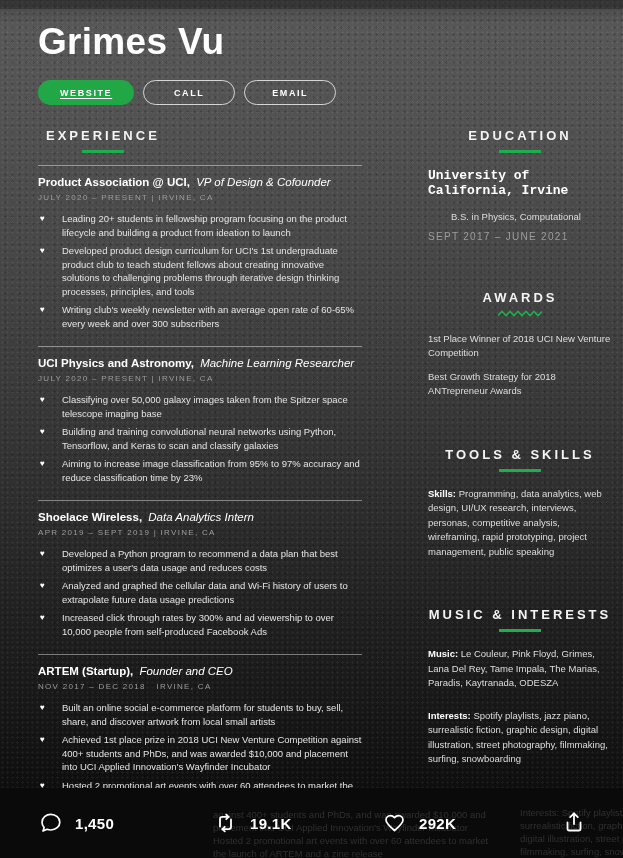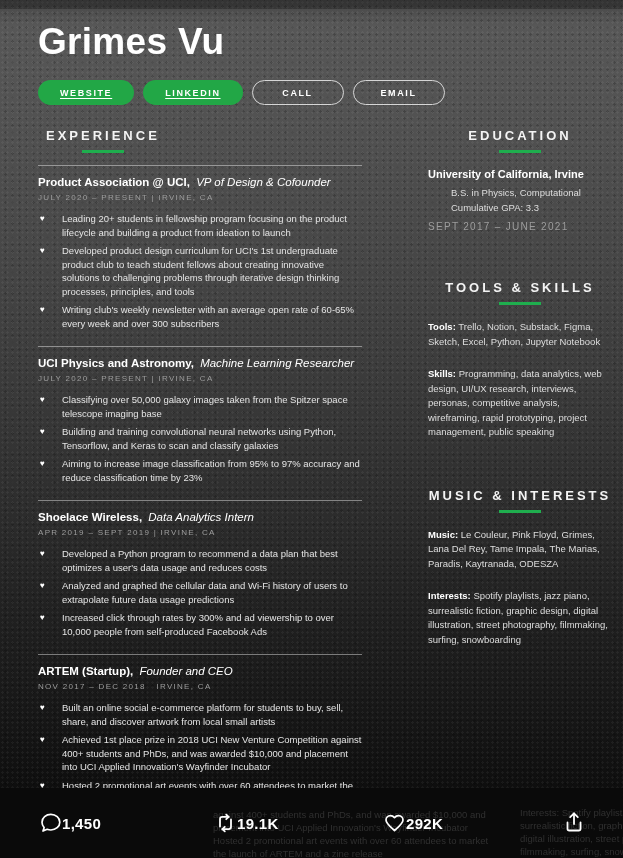--- a/index.html
+++ b/index.html
@@ -48,58 +48,57 @@
   .job-date{margin-top:5px;font-size:8px;letter-spacing:1.3px;color:#9d9d9d;}
   .bullets{list-style:none;margin:10px 0 0;padding:0;}
   .bullet{display:flex;gap:12px;margin-bottom:5px;font-size:9.5px;line-height:13.5px;color:#e4e4e4;}
   .b-icon{flex:none;width:10px;margin-left:2px;font-size:8px;line-height:13.5px;color:#ffffff;}
   .b-text{flex:1;}
 
   
   .rsec{text-align:center;}
   .rsec + .rsec{margin-top:46px;}
   .rsec-body{text-align:left;margin-top:15px;}
-  .edu-school{margin:0 0 6px;font-size:11px;font-weight:bold;color:#ffffff;}
+  .edu-school{margin:0 0 12px;font-size:13px;font-weight:bold;color:#ffffff;font-family:Liberation Mono, monospace;}
   .edu-line{font-size:9.5px;line-height:14.5px;color:#dedede;padding-left:23px;}
   .edu-date{margin-top:6px;font-size:10px;letter-spacing:1.3px;color:#9d9d9d;}
   .award-item{font-size:9.5px;line-height:14.5px;color:#dedede;margin-bottom:9px;}
   .rp{font-size:9.5px;line-height:14.5px;color:#dedede;margin:0 0 18px;}
   .rp:last-child{margin-bottom:0;}
   .lead{font-weight:bold;color:#ffffff;}
   .m-awards{margin-top:46px;}
   .m-tools{margin-top:47px;}
   .m-music{margin-top:56px;}
 
   
   .bottom-bar{position:absolute;left:0;right:0;bottom:0;height:70px;background:#0a0a0a;z-index:3;overflow:hidden;}
   .ghost{position:absolute;font-size:9.5px;line-height:13px;color:#303030;white-space:nowrap;}
   .ghost-left{left:213px;top:20px;}
   .ghost-right{left:520px;top:18px;}
   .actions{position:absolute;inset:0;}
-  .action{position:absolute;top:24px;display:flex;align-items:center;color:#ffffff;cursor:pointer;}
+  .action{position:absolute;top:24px;display:flex;align-items:center;gap:13px;color:#ffffff;cursor:pointer;}
   .action svg{display:block;}
   .a-count{font-size:15px;font-weight:bold;letter-spacing:0.3px;}
   .a-reply{left:40px;}
   .a-retweet{left:214px;}
   .a-like{left:383px;}
   .a-share{left:563px;top:22px;}
 </style>
 </head>
 <body>
 
 <div class="page">
   <div class="top-strip"></div>
 
   <div class="content">
 
     <header class="header">
       <h1 class="name">Grimes Vu</h1>
       <div class="btn-row">
         <span class="btn filled">WEBSITE</span>
-        <span class="btn filled">LINKEDIN</span>
         <span class="btn outline">CALL</span>
         <span class="btn outline">EMAIL</span>
       </div>
     </header>
 
     <div class="columns">
 
       <div class="col-left">
         <div class="sec-head">
           <h2>EXPERIENCE</h2>
@@ -202,33 +201,43 @@
       <div class="col-right">
 
         <section class="rsec">
           <div class="sec-head">
             <h2>EDUCATION</h2>
             <div class="sec-underline"></div>
           </div>
           <div class="rsec-body">
             <h3 class="edu-school">University of California, Irvine</h3>
             <div class="edu-line">B.S. in Physics, Computational</div>
-            <div class="edu-line">Cumulative GPA: 3.3</div>
             <div class="edu-date">SEPT 2017 – JUNE 2021</div>
           </div>
         </section>
 
+        <section class="rsec m-awards">
+          <div class="sec-head">
+            <h2>AWARDS</h2>
+            <svg class="sec-underline-zigzag" width="44" height="7" viewBox="0 0 44 7">
+              <polyline points="0,5.5 4,1.5 8,5.5 12,1.5 16,5.5 20,1.5 24,5.5 28,1.5 32,5.5 36,1.5 40,5.5 44,1.5" fill="none" stroke="#1fae4e" stroke-width="1.6"></polyline>
+            </svg>
+          </div>
+          <div class="rsec-body">
+            <div class="award-item">1st Place Winner of 2018 UCI New Venture Competition</div>
+            <div class="award-item">Best Growth Strategy for 2018 ANTrepreneur Awards</div>
+          </div>
+        </section>
 
         <section class="rsec m-tools">
           <div class="sec-head">
             <h2>TOOLS &amp; SKILLS</h2>
             <div class="sec-underline"></div>
           </div>
           <div class="rsec-body">
-            <p class="rp"><span class="lead">Tools:</span><span> Trello, Notion, Substack, Figma, Sketch, Excel, Python, Jupyter Notebook</span></p>
             <p class="rp"><span class="lead">Skills:</span><span> Programming, data analytics, web design, UI/UX research, interviews, personas, competitive analysis, wireframing, rapid prototyping, project management, public speaking</span></p>
           </div>
         </section>
 
         <section class="rsec m-music">
           <div class="sec-head">
             <h2>MUSIC &amp; INTERESTS</h2>
             <div class="sec-underline"></div>
           </div>
           <div class="rsec-body">

